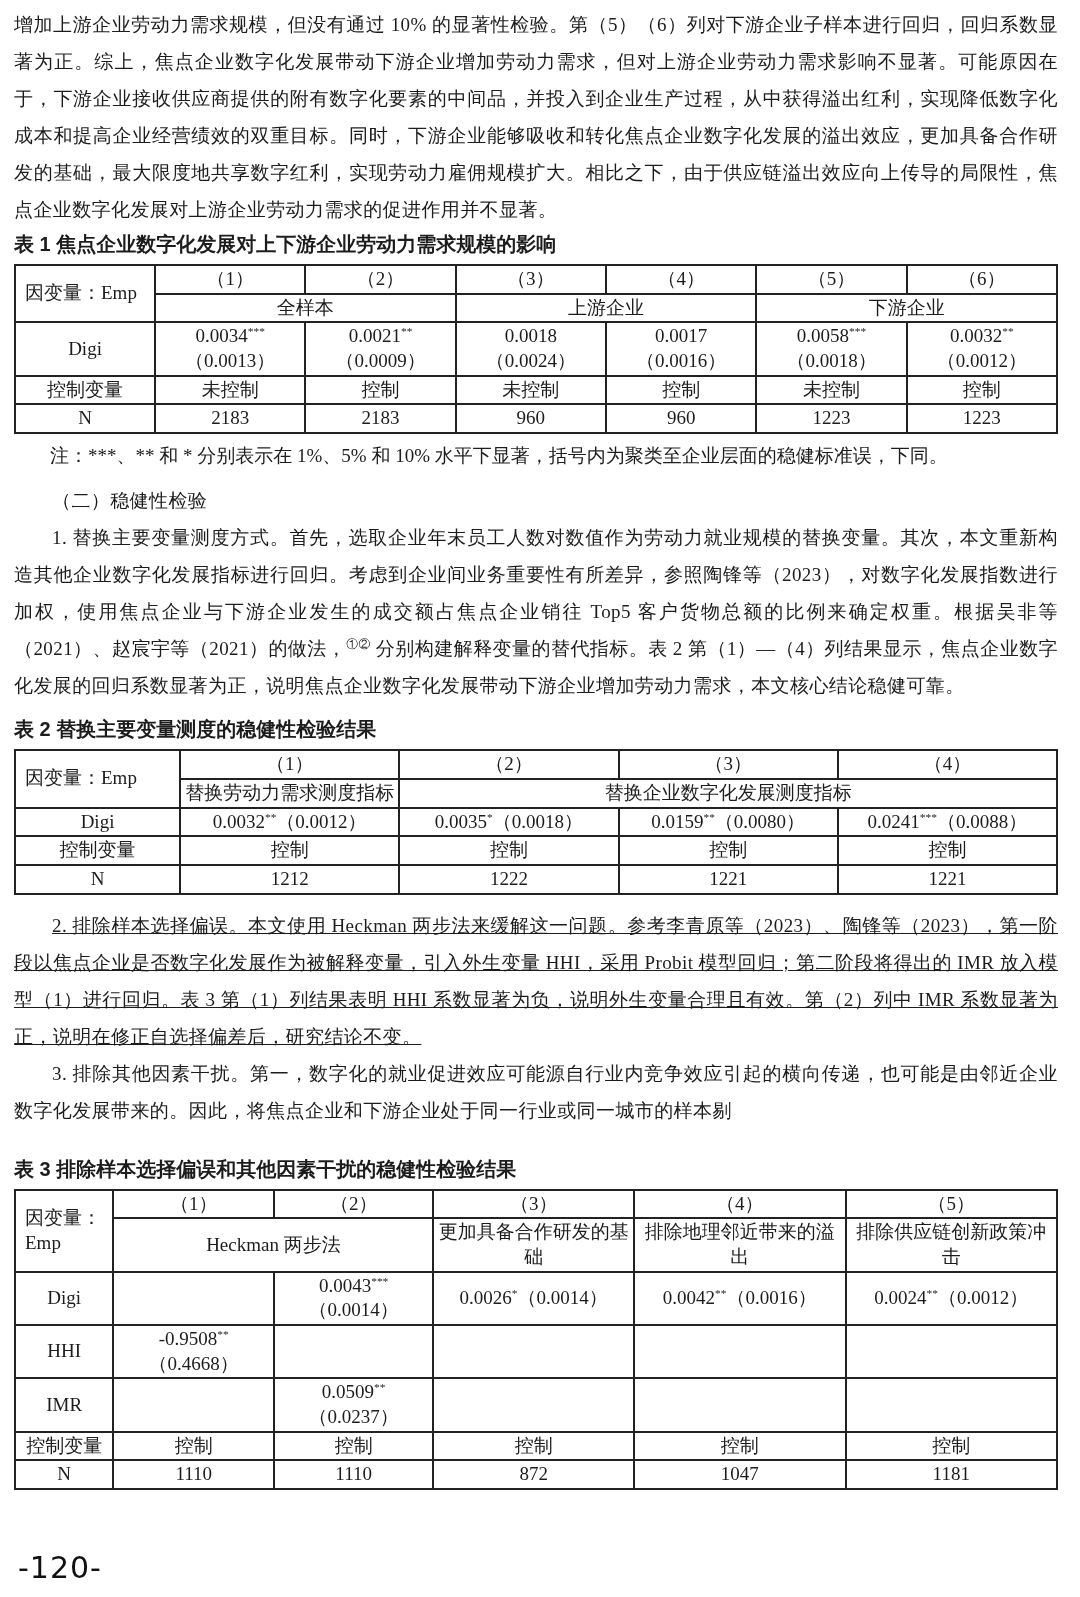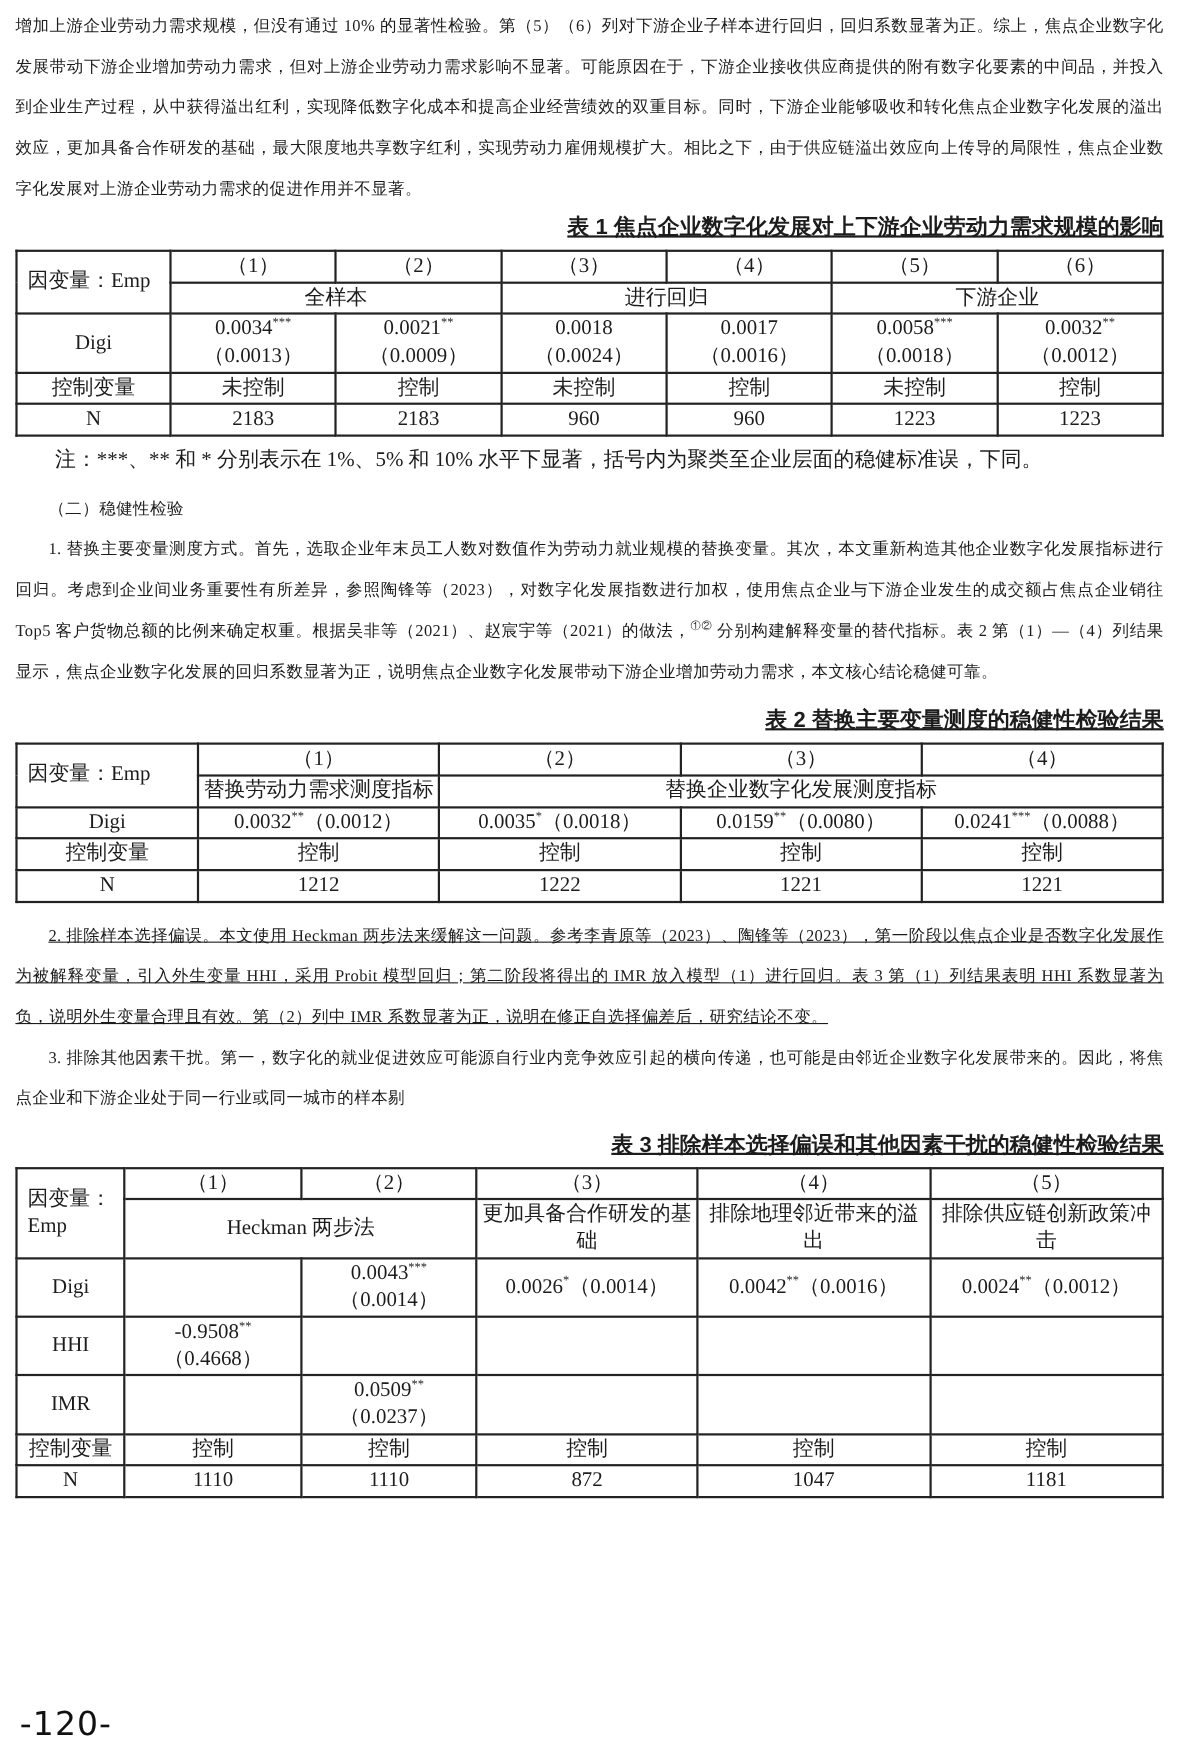--- a/index.html
+++ b/index.html
@@ -8,40 +8,39 @@
     width: 1080px;
     height: 1597px;
     box-sizing: border-box;
     background: #ffffff;
     color: #1c1c1c;
     font-family: "Liberation Serif", "DejaVu Serif", serif;
     padding: 6px 22px 0 14px;
     overflow: hidden;
   }
   .body-text {
-    font-size: 15px;
+    font-size: 19px;
     line-height: 37px;
     text-align: justify;
     margin: 0;
     text-indent: 2em;
     letter-spacing: 0.4px;
   }
   .no-indent { text-indent: 0; }
   .heading { margin-top: 14px; }
   sup.fn-ref { font-size: 0.62em; line-height: 0; }
 
   .table-block { margin: 0; }
   .table-title {
-    text-align: right;
+    text-align: left;
     font-family: "Liberation Sans", "DejaVu Sans", sans-serif;
     font-weight: 700;
     font-size: 20px;
     line-height: 26px;
     margin: 3px 0 7px 0;
-    text-decoration: underline;
   }
   table.data-table {
     border-collapse: collapse;
     table-layout: fixed;
     width: 100%;
     font-size: 19px;
   }
   .data-table td {
     border: 2px solid #222222;
     text-align: center;
@@ -63,21 +62,21 @@
   .t3 tr:first-child td:nth-child(5) { width: 20.6%; }
   .t3 tr:first-child td:nth-child(6) { width: 20.6%; }
 
   .table-note {
     font-size: 19px;
     line-height: 24px;
     margin: 10px 0 0 36px;
   }
   .t2-title { margin-top: 12px; }
   .p-after-table { margin-top: 12px; text-decoration: underline; }
-  .t3-title { margin-top: 10px; }
+  .t3-title { margin-top: 27px; }
   .page-number {
     position: absolute;
     left: 18px;
     bottom: 12px;
     font-family: "DejaVu Sans", "Liberation Sans", sans-serif;
     font-size: 30px;
     letter-spacing: 1px;
     color: #111111;
   }
 </style>
@@ -96,21 +95,21 @@
             <td class="corner" rowspan="2">因变量：Emp</td>
             <td>（1）</td>
             <td>（2）</td>
             <td>（3）</td>
             <td>（4）</td>
             <td>（5）</td>
             <td>（6）</td>
           </tr>
           <tr>
             <td colspan="2">全样本</td>
-            <td colspan="2">进行回归</td>
+            <td colspan="2">上游企业</td>
             <td colspan="2">下游企业</td>
           </tr>
           <tr>
             <td>Digi</td>
             <td>0.0034<sup>***</sup>（0.0013）</td>
             <td>0.0021<sup>**</sup>（0.0009）</td>
             <td>0.0018（0.0024）</td>
             <td>0.0017（0.0016）</td>
             <td>0.0058<sup>***</sup>（0.0018）</td>
             <td>0.0032<sup>**</sup>（0.0012）</td>

